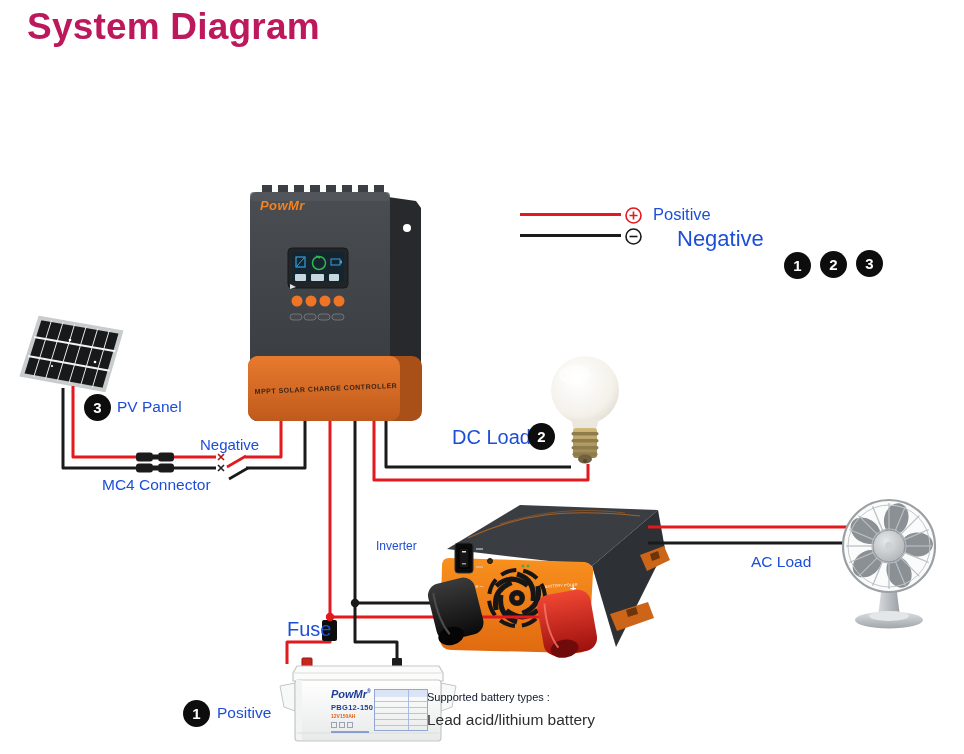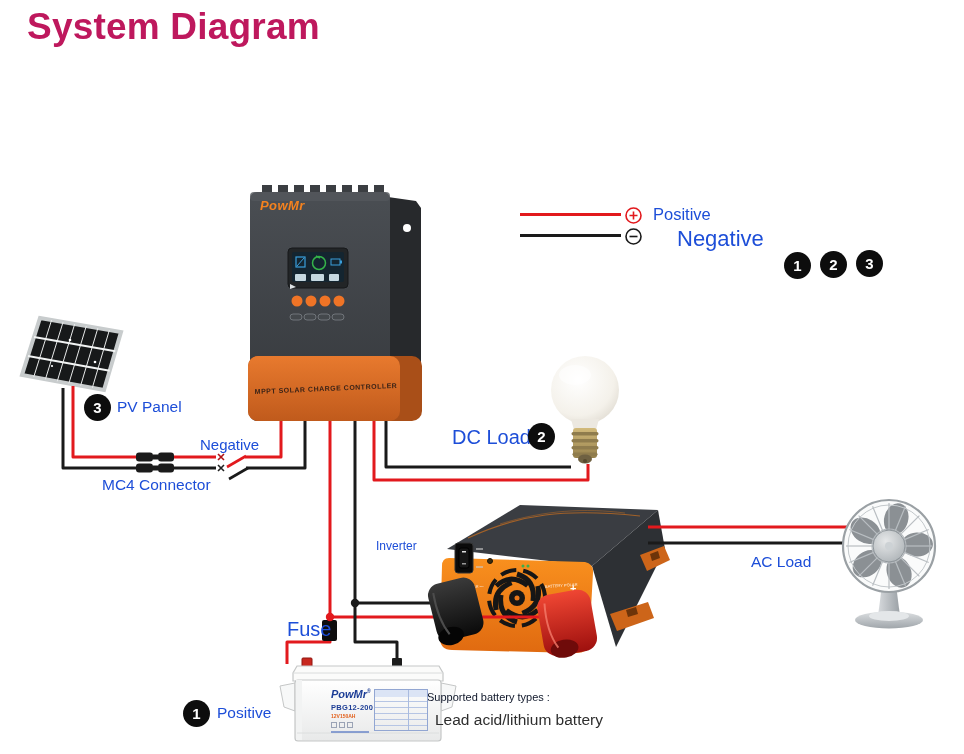--- a/index.html
+++ b/index.html
@@ -10,21 +10,21 @@
   .lbl{position:absolute;color:#1d4ed8;font-size:15.5px;white-space:nowrap;}
   .badge{position:absolute;width:27px;height:27px;border-radius:50%;background:#0d0d0d;
          color:#fff;font-weight:bold;font-size:15px;display:flex;align-items:center;
          justify-content:center;}
   .legline{position:absolute;height:3px;width:101px;}
   .legline.pos{background:#e2191d;}
   .legline.neg{background:#1a1a1a;}
   .legsym{position:absolute;}
   .order-label{position:absolute;font-size:13.5px;color:#1c1c1c;letter-spacing:.3px;}
   .note1{position:absolute;font-size:11px;font-weight:normal;color:#0f172a;white-space:nowrap;}
-  .note2{position:absolute;font-size:15.5px;color:#2e2e2e;white-space:nowrap;padding-left:8px;}
+  .note2{position:absolute;font-size:15.5px;color:#2e2e2e;white-space:nowrap;}
   .ctrl-brand{position:absolute;left:260px;top:198px;font-size:13px;font-weight:bold;
          font-style:italic;color:#f5821e;letter-spacing:.4px;}
   .ctrl-caption{position:absolute;left:252px;top:385px;width:148px;text-align:center;
          font-size:7px;font-weight:bold;letter-spacing:.5px;color:#3b2317;
          transform:rotate(-2.5deg);}
   .batt-brand{position:absolute;left:331px;top:688px;font-size:11px;font-weight:bold;
          font-style:italic;color:#1d3e96;}
   .batt-brand sup{font-size:5px;}
   .batt-model{position:absolute;left:331px;top:703px;font-size:7.5px;font-weight:bold;
          color:#1d3e96;letter-spacing:.3px;}
@@ -353,21 +353,21 @@
 
   <div class="note1" style="left:427px;top:691px">Supported battery types :</div>
   <div class="note2" style="left:427px;top:711px">Lead acid/lithium battery</div>
 
   <div class="ctrl-brand">PowMr</div>
   <div class="ctrl-caption">MPPT SOLAR CHARGE CONTROLLER</div>
 
   <div class="batt-brand">
     <span>PowMr</span><sup>®</sup>
   </div>
-  <div class="batt-model">PBG12-200</div>
+  <div class="batt-model">PBG12-150</div>
   <div class="batt-spec">12V150AH</div>
   <div class="batt-icons">
     <span></span>
       <span></span>
       <span></span>
   </div>
   <div class="batt-url"></div>
   <div class="spec-table"></div>
 
 </div>

